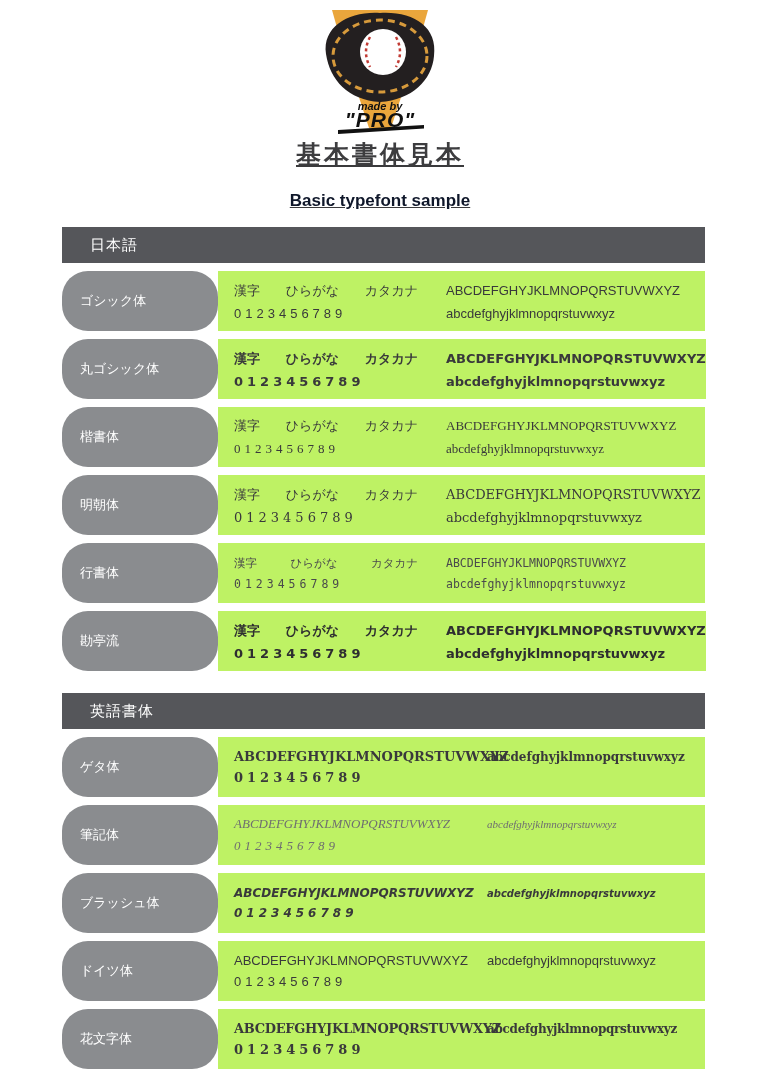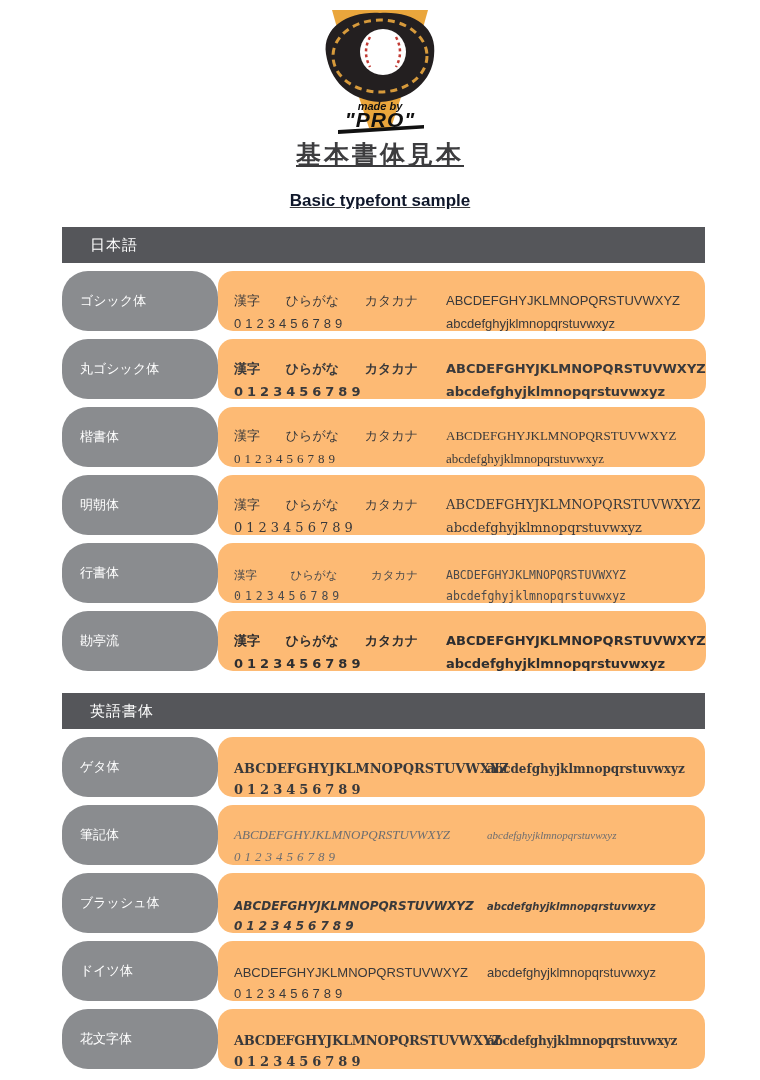--- a/index.html
+++ b/index.html
@@ -18,22 +18,22 @@
     padding-left:28px;font-size:15px;letter-spacing:1px;box-sizing:border-box;
   }
   .row{display:flex;margin-top:8px;height:60px;}
   .row-label{
     flex:0 0 156px;width:156px;background:#8A8C8F;color:#ffffff;font-size:13px;
     display:flex;align-items:center;padding-left:18px;box-sizing:border-box;
     font-family:"Liberation Sans",sans-serif;
     border-radius:26px;
   }
   .row-content{
-    flex:1;background:#fdba74;display:flex;flex-direction:column;justify-content:flex-end;
-    gap:6px;padding-left:16px;box-sizing:border-box;font-size:13px;color:#39393b;border-radius:15px;
+    flex:1;background:#bef264;display:flex;flex-direction:column;justify-content:center;
+    gap:6px;padding-left:16px;box-sizing:border-box;font-size:13px;color:#39393b;
   }
   .line{display:flex;align-items:baseline;}
   .col-a{flex:0 0 212px;width:212px;display:flex;justify-content:space-between;
          padding-right:28px;box-sizing:border-box;}
   .col-a.digits{display:block;}
   .col-en{flex:0 0 253px;width:253px;box-sizing:border-box;}
   .digits{letter-spacing:4px;}
   
   .f-gothic{font-family:"Liberation Sans",sans-serif;}
   .f-maru{font-family:"DejaVu Sans",sans-serif;font-weight:bold;}

